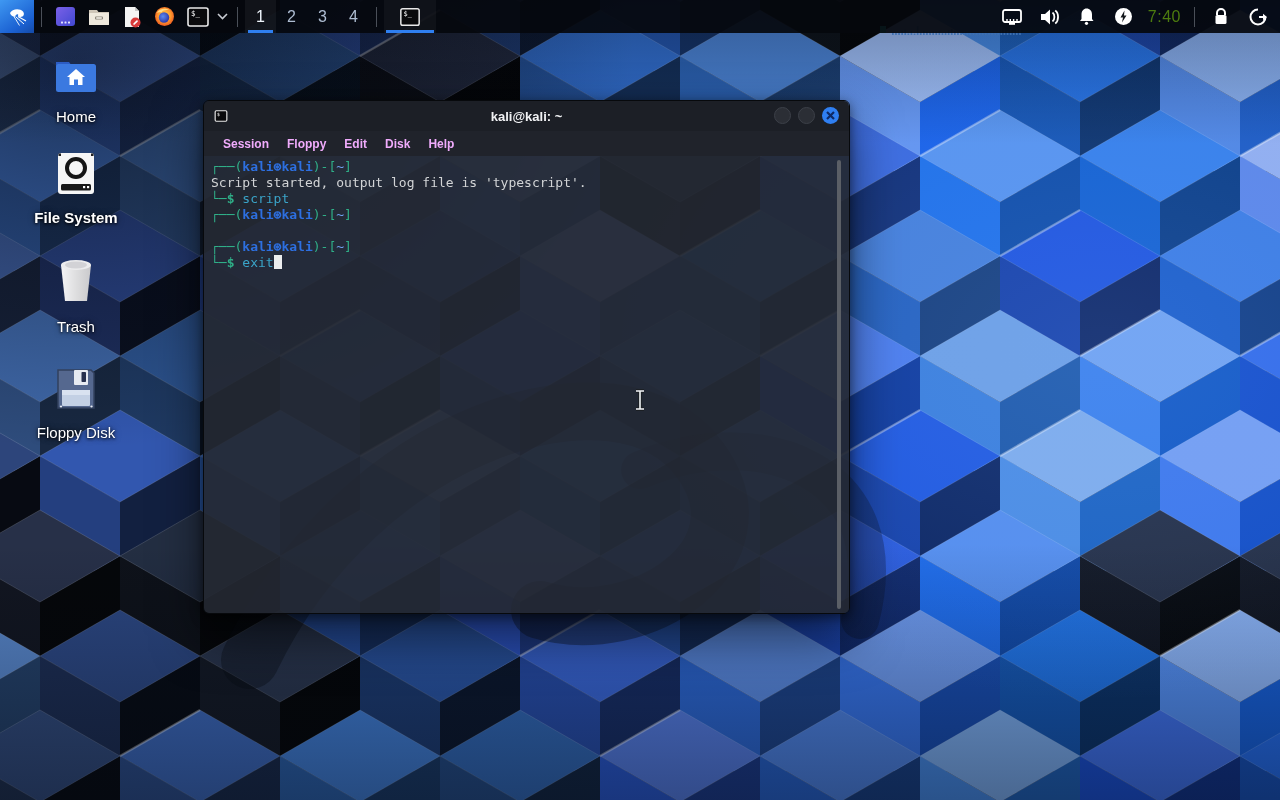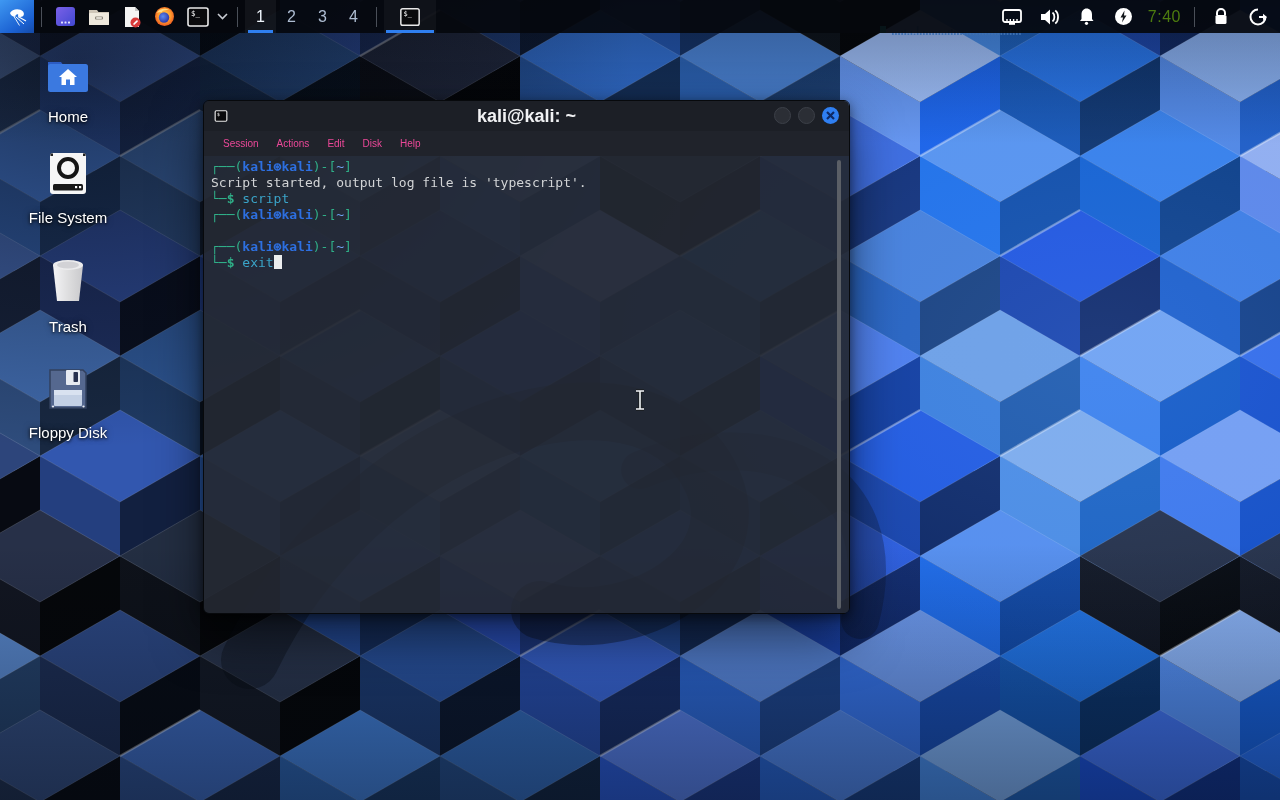--- a/index.html
+++ b/index.html
@@ -29,46 +29,46 @@
       color:#aebdd2;font-size:16px;position:relative;flex:none;}
   .ws.active{color:#eef4fb;background:rgba(255,255,255,0.05);}
   .ws.active::after{content:"";position:absolute;left:3px;right:3px;bottom:0;height:3px;background:#2f7ff0;}
   #task-btn{width:52px;height:33px;position:relative;background:rgba(255,255,255,0.04);}
   #task-btn::after{content:"";position:absolute;left:2px;right:2px;bottom:0;height:3px;background:#2f7ff0;}
   .spacer{flex:1;}
   .tray-btn{width:37px;height:33px;display:flex;align-items:center;justify-content:center;flex:none;}
   #clock{color:#4d7c0f;font-size:16px;padding:0 6px;letter-spacing:0.5px;}
 
   
-  .dicon{position:absolute;left:20px;width:96px;text-align:center;z-index:5;cursor:default;}
+  .dicon{position:absolute;left:28px;width:96px;text-align:center;z-index:5;cursor:default;}
   .dicon .dlabel{margin-top:10px;color:#ffffff;font-size:15px;
       text-shadow:0 1px 3px rgba(0,0,0,0.95),0 0 6px rgba(0,0,0,0.6);}
   #di-home{top:58px;}
-  #di-fs{top:152px;}
+  #di-fs{top:152px;font-weight:bold;}
   #di-trash{top:258px;}
   #di-floppy{top:368px;}
 
   
   #win{
     position:absolute;left:203px;top:100px;width:645px;height:512px;z-index:20;
     border:1px solid #07090c;border-radius:6px;overflow:hidden;
     box-shadow:0 22px 50px rgba(0,0,0,0.55),0 3px 12px rgba(0,0,0,0.5);
     display:flex;flex-direction:column;
   }
   #titlebar{height:30px;background:#1c1f26;position:relative;flex:none;
     display:flex;align-items:center;justify-content:center;}
   #title-icon{position:absolute;left:10px;top:8px;}
-  #win-title{color:#f1f2f4;font-size:18px;font-weight:bold;}
+  #win-title{color:#f1f2f4;font-size:13px;font-weight:bold;}
   #win-btns{position:absolute;right:10px;top:6px;display:flex;gap:7px;}
   .wbtn{width:17px;height:17px;border-radius:50%;box-sizing:border-box;}
   .wbtn.plain{background:#2b2e35;border:1px solid #3c4048;}
   .wbtn.close{background:#2f7ff2;display:flex;align-items:center;justify-content:center;}
   #menubar{height:25px;background:#20232b;display:flex;align-items:center;
     padding-left:10px;flex:none;}
-  .menu-item{color:#ec4899;font-size:10px;padding:2px 9px;}
+  .menu-item{color:#f0abfc;font-size:12px;padding:2px 9px;font-weight:bold;}
   #content{flex:1;background:rgba(36,40,50,0.93);position:relative;
     padding:3px 22px 3px 7px;
     font-family:"DejaVu Sans Mono","DejaVu Sans",monospace;
     font-size:13px;line-height:16px;}
   .tline{white-space:pre;min-height:16px;}
   .seg-frame{color:#2fae87;}
   .seg-dollar{color:#2fae87;font-weight:bold;}
   .seg-user{color:#2d6fe0;font-weight:bold;}
   .seg-path{color:#6ea0f0;}
   .seg-cmd{color:#3aa4c8;}
@@ -653,21 +653,21 @@
       <div class="wbtn plain"></div>
       <div class="wbtn close">
         <svg width="9" height="9" viewBox="0 0 9 9">
           <path d="M1 1 L8 8 M8 1 L1 8" stroke="#0e2a66" stroke-width="2.2"></path>
         </svg>
       </div>
     </div>
   </div>
   <div id="menubar">
     <span class="menu-item">Session</span>
-    <span class="menu-item">Actions</span>
+    <span class="menu-item">Floppy</span>
     <span class="menu-item">Edit</span>
     <span class="menu-item">Disk</span>
     <span class="menu-item">Help</span>
   </div>
   <div id="content">
     <div id="term-lines">
         <div class="tline"><span class="seg-frame">┌──(</span><span class="seg-user">kali⊛kali</span><span class="seg-frame">)-[</span><span class="seg-path">~</span><span class="seg-frame">]</span></div>
         <div class="tline"><span class="seg-plain">Script started, output log file is 'typescript'.</span></div>
         <div class="tline"><span class="seg-frame">└─</span><span class="seg-dollar">$</span><span class="seg-plain"> </span><span class="seg-cmd">script</span></div>
         <div class="tline"><span class="seg-frame">┌──(</span><span class="seg-user">kali⊛kali</span><span class="seg-frame">)-[</span><span class="seg-path">~</span><span class="seg-frame">]</span></div>

